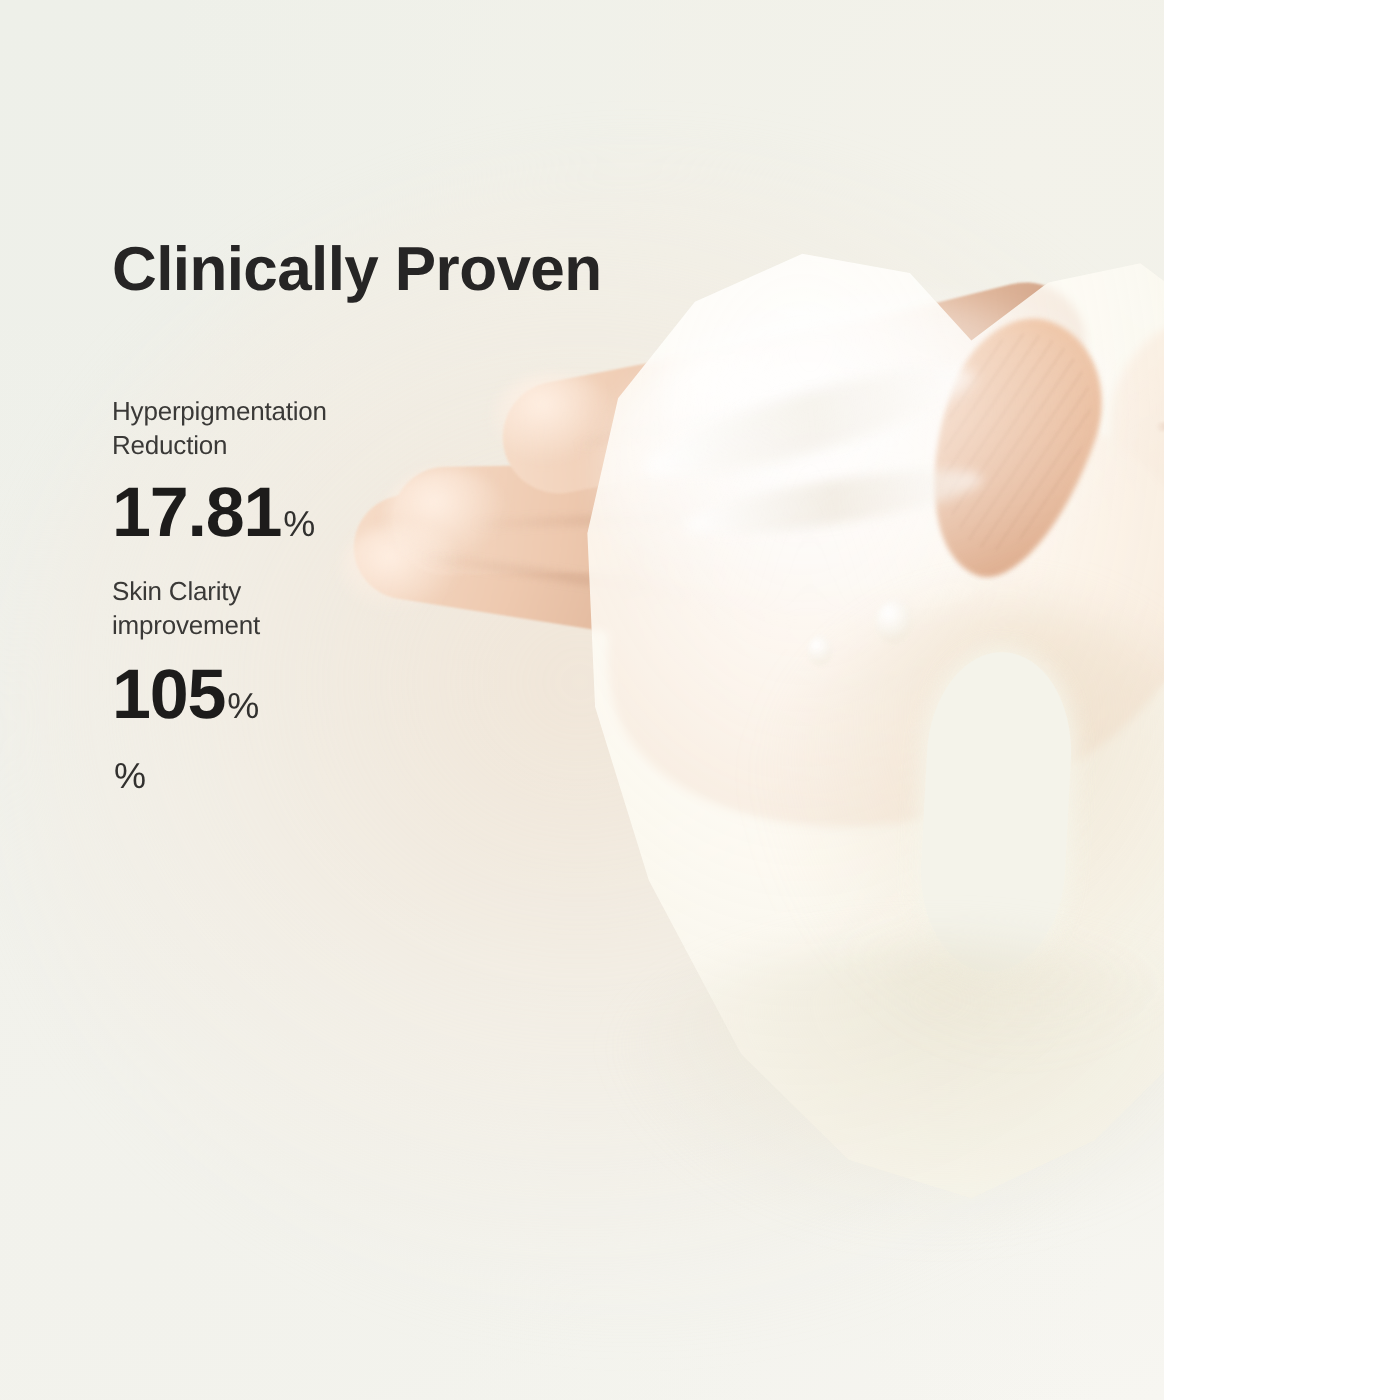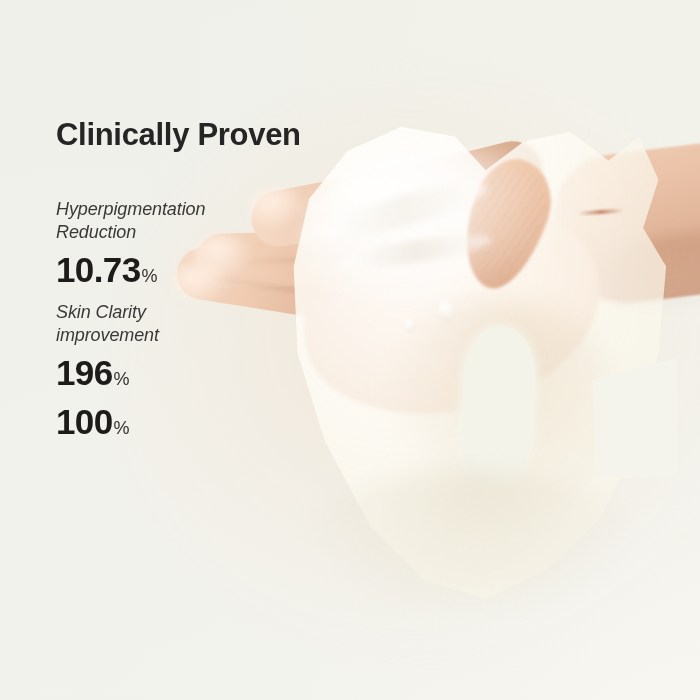--- a/index.html
+++ b/index.html
@@ -7,21 +7,21 @@
     margin: 0;
     padding: 0;
     background: #ffffff;
   }
   body {
     font-family: "Liberation Sans", "DejaVu Sans", sans-serif;
   }
 
   #stage {
     position: relative;
-    width: 700px;
+    width: 582px;
     height: 700px;
     overflow: hidden;
     background: #eef0e9;
     background-image:
       radial-gradient(circle at 88% 12%, #f3f2ea 0%, rgba(243,242,234,0) 55%),
       radial-gradient(circle at 12% 90%, #f2f2ec 0%, rgba(242,242,236,0) 60%),
       linear-gradient(160deg, #eef0e9 0%, #eff0ea 40%, #f3f3ed 72%, #f7f6f1 100%);
   }
 
   
@@ -276,27 +276,26 @@
     font-weight: 700;
     letter-spacing: -0.3px;
     color: #262525;
     line-height: 1.1;
   }
   .stat {
     margin-top: 14px;
   }
   .stat:first-of-type { margin-top: 46px; }
   .stat-label {
-    font-size: 18px;
+    font-size: 13px;
     font-weight: 400;
     color: #3a3937;
     line-height: 1.28;
     letter-spacing: -0.1px;
     white-space: pre-line;
-    font-style: italic;
   }
   .stat-value-row {
     margin-top: 8px;
     display: flex;
     align-items: baseline;
   }
   .stat-value {
     font-size: 35px;
     font-weight: 700;
     color: #1d1c1b;
@@ -356,35 +355,34 @@
   </div>
 
   <div class="content">
 
     <h1 class="page-title">Clinically Proven</h1>
 
     <div class="stat">
       <div class="stat-label">Hyperpigmentation
 Reduction</div>
       <div class="stat-value-row">
-        <span class="stat-value">10.73</span>
+        <span class="stat-value">17.81</span>
         <span class="stat-unit">%</span>
       </div>
     </div>
 
     <div class="stat">
       <div class="stat-label">Skin Clarity
 improvement</div>
       <div class="stat-value-row">
-        <span class="stat-value">196</span>
+        <span class="stat-value">105</span>
         <span class="stat-unit">%</span>
       </div>
     </div>
 
     <div class="stat">
       <div class="stat-value-row">
-        <span class="stat-value">100</span>
         <span class="stat-unit">%</span>
       </div>
     </div>
 
   </div>
 </div>
 
 </body></html>

